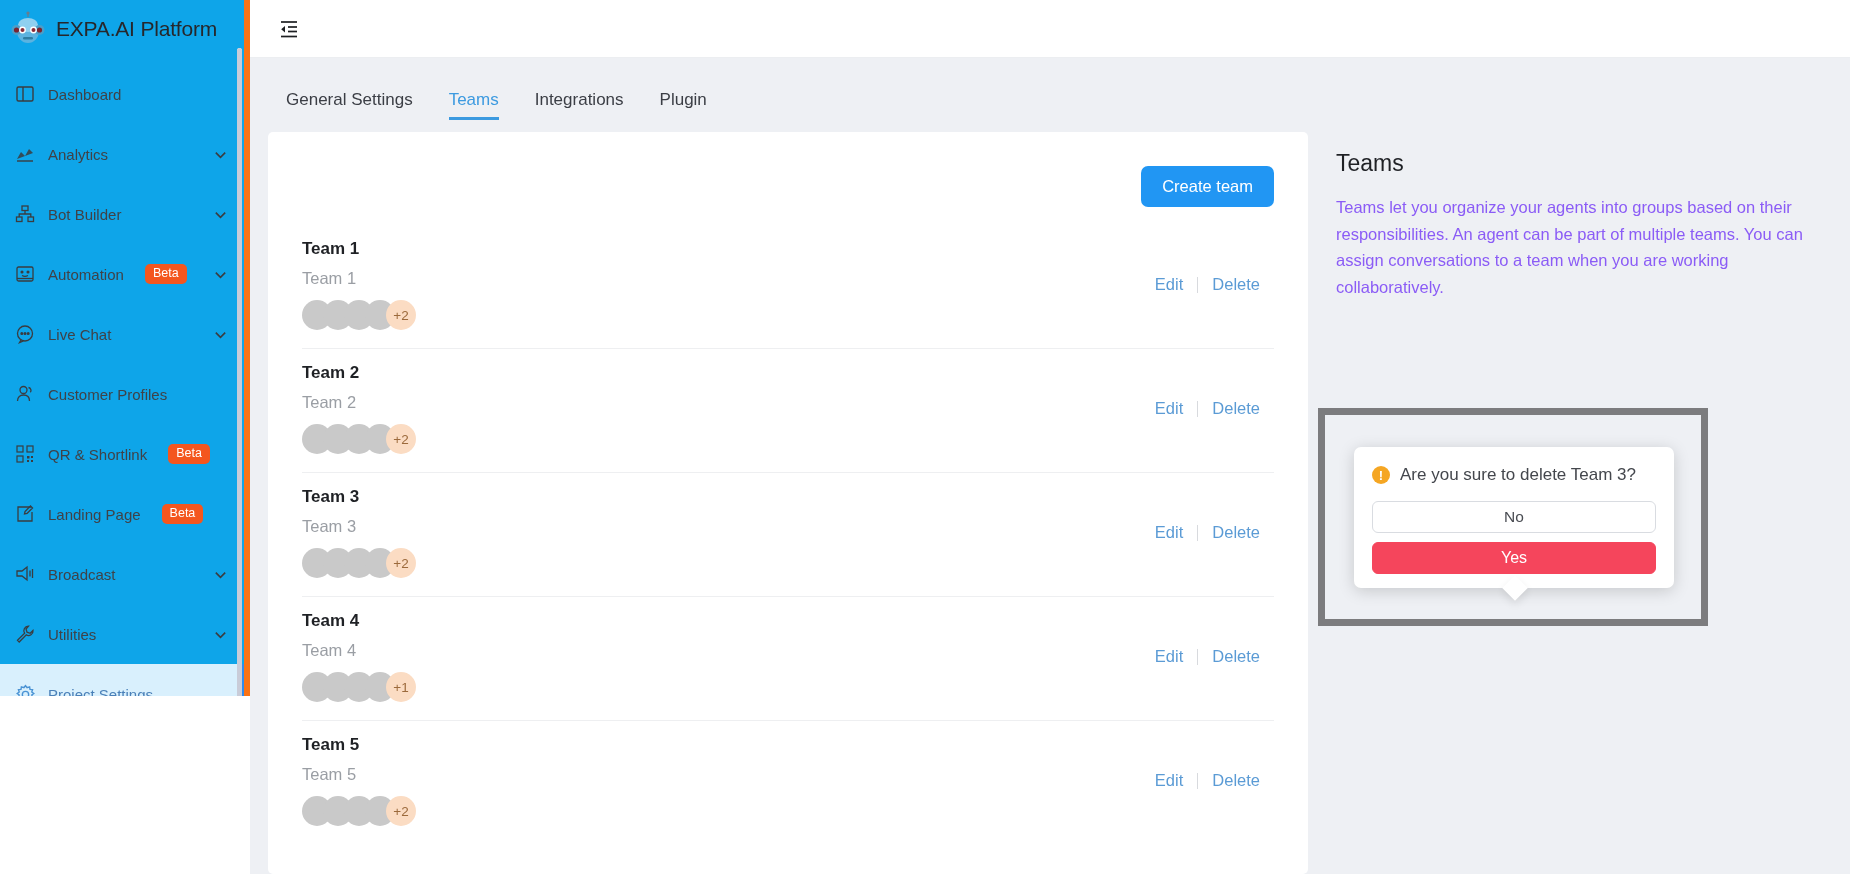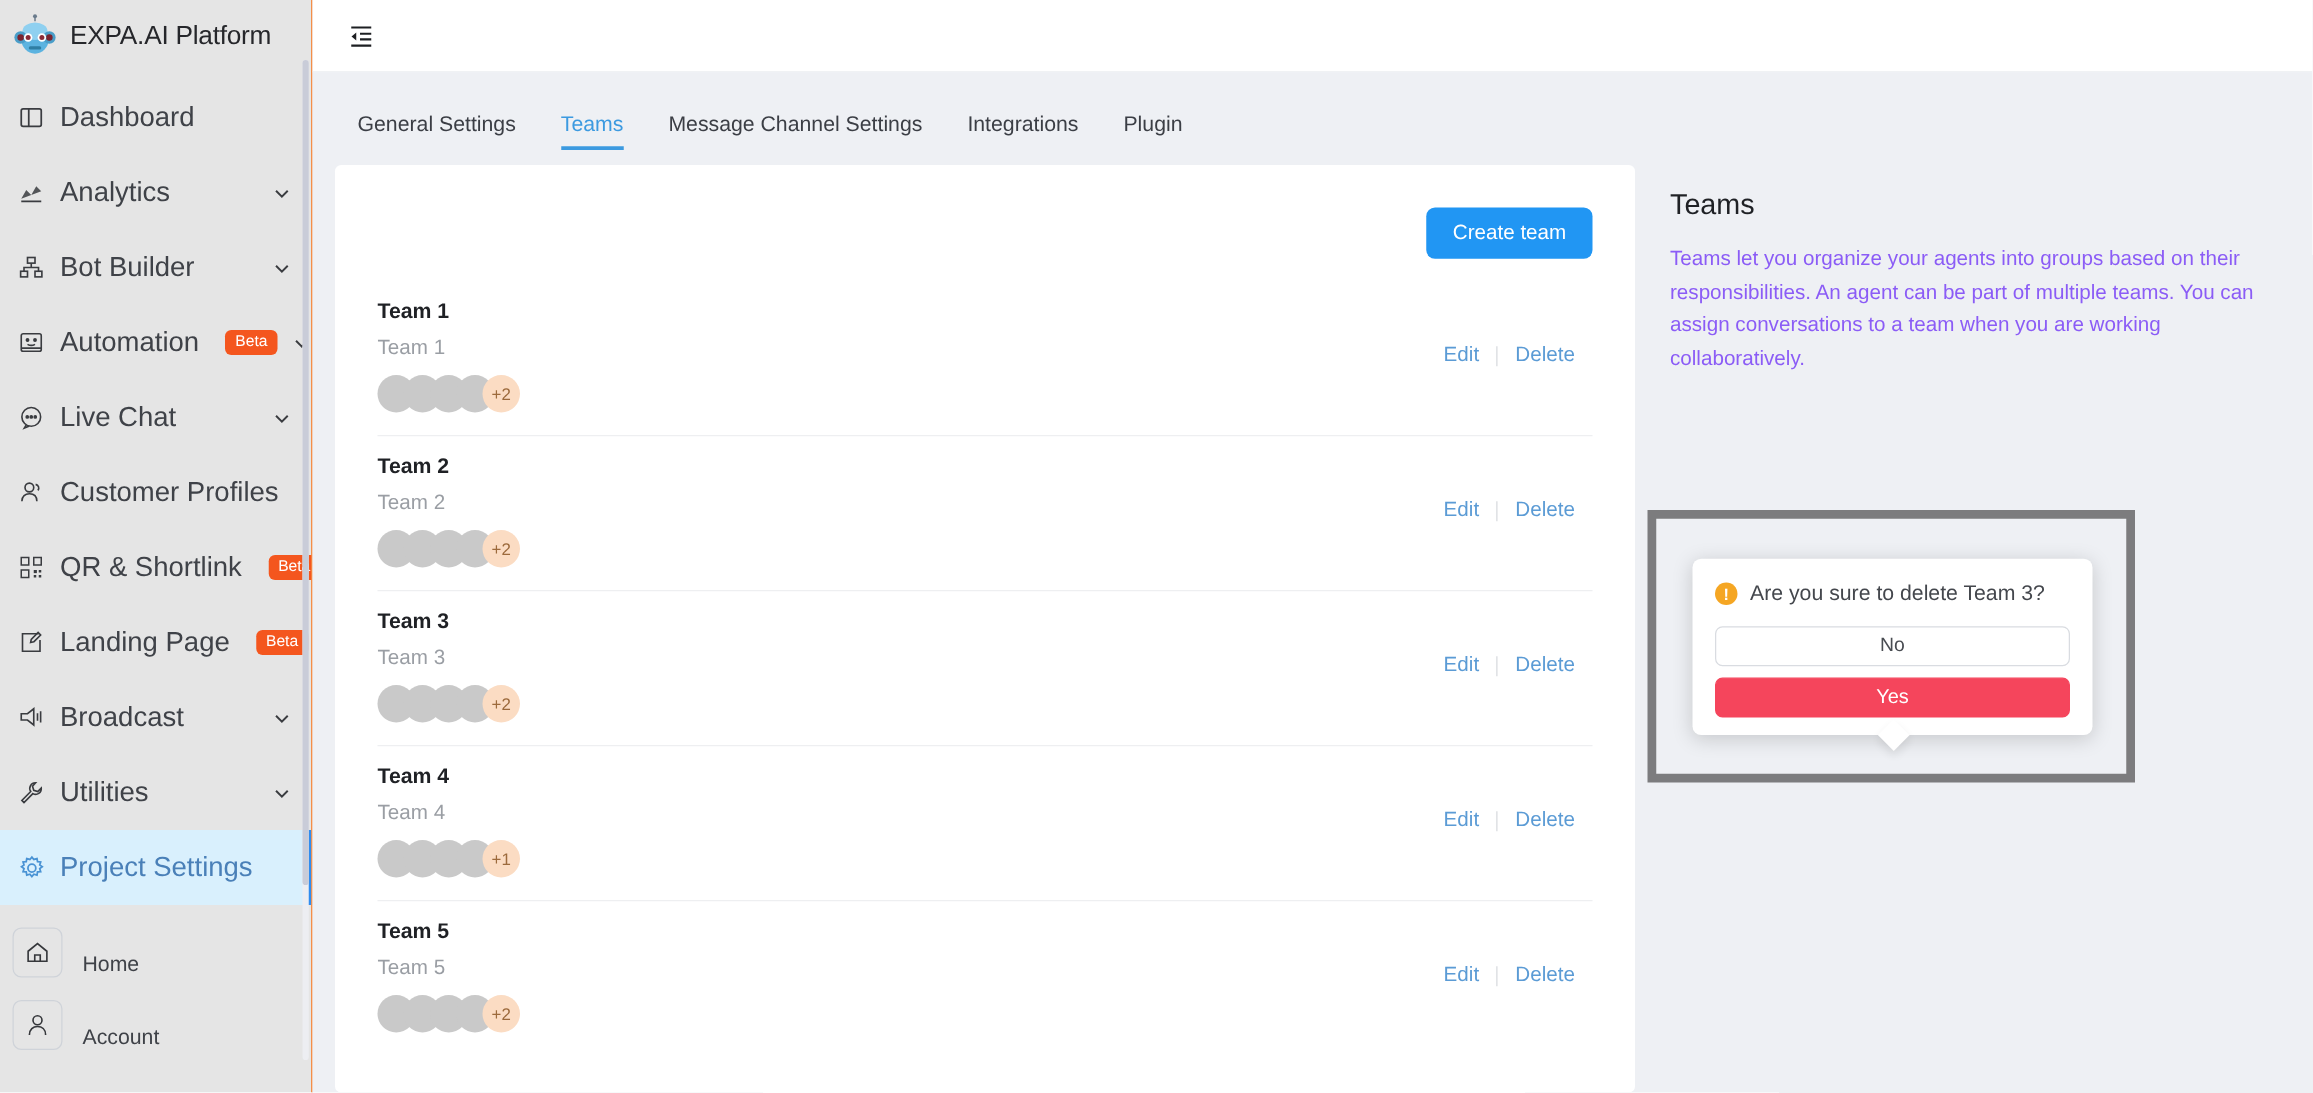--- a/index.html
+++ b/index.html
@@ -13,23 +13,23 @@
   .app {
     display: flex;
     width: 1850px;
     height: 874px;
     position: relative;
   }
 
   
   .sidebar {
     width: 250px;
-    height: 874px;
-    background: #e5e5e5;
-    border-right: 1px solid #f97316;
+    height: 696px;
+    background: #0ea5e9;
+    border-right: 6px solid #f97316;
     position: relative;
     flex: 0 0 250px;
     overflow: hidden;
   }
   .brand {
     display: flex;
     align-items: center;
     gap: 10px;
     padding: 12px 0 12px 10px;
     height: 58px;
@@ -52,21 +52,21 @@
     position: relative;
     gap: 12px;
   }
   .nav-item .ico {
     width: 22px; height: 22px;
     flex: 0 0 22px;
     display: flex; align-items: center; justify-content: center;
     color: #3a3c40;
   }
   .nav-label {
-    font-size: 22px;
+    font-size: 15px;
     color: #3f4248;
     white-space: nowrap;
     flex: 0 0 auto;
   }
   .beta {
     background: #f4561e;
     color: #fff;
     font-size: 12.5px;
     padding: 3px 8px 4px 8px;
     border-radius: 5px;
@@ -595,21 +595,20 @@
           <line x1="10" y1="13.5" x2="19" y2="13.5"></line>
           <line x1="3" y1="18.5" x2="19" y2="18.5"></line>
           <path d="M7 8 L3.2 11.2 L7 14.4 Z" fill="currentColor" stroke="none"></path>
         </svg>
       </span>
     </div>
 
     <div class="tabbar">
       <div class="tab">General Settings</div>
       <div class="tab active">Teams</div>
-      <div class="tab">Message Channel Settings</div>
       <div class="tab">Integrations</div>
       <div class="tab">Plugin</div>
     </div>
 
     <div class="content">
 
       <div class="teams-card">
 
         <div class="card-head">
           <button class="create-btn">Create team</button>

